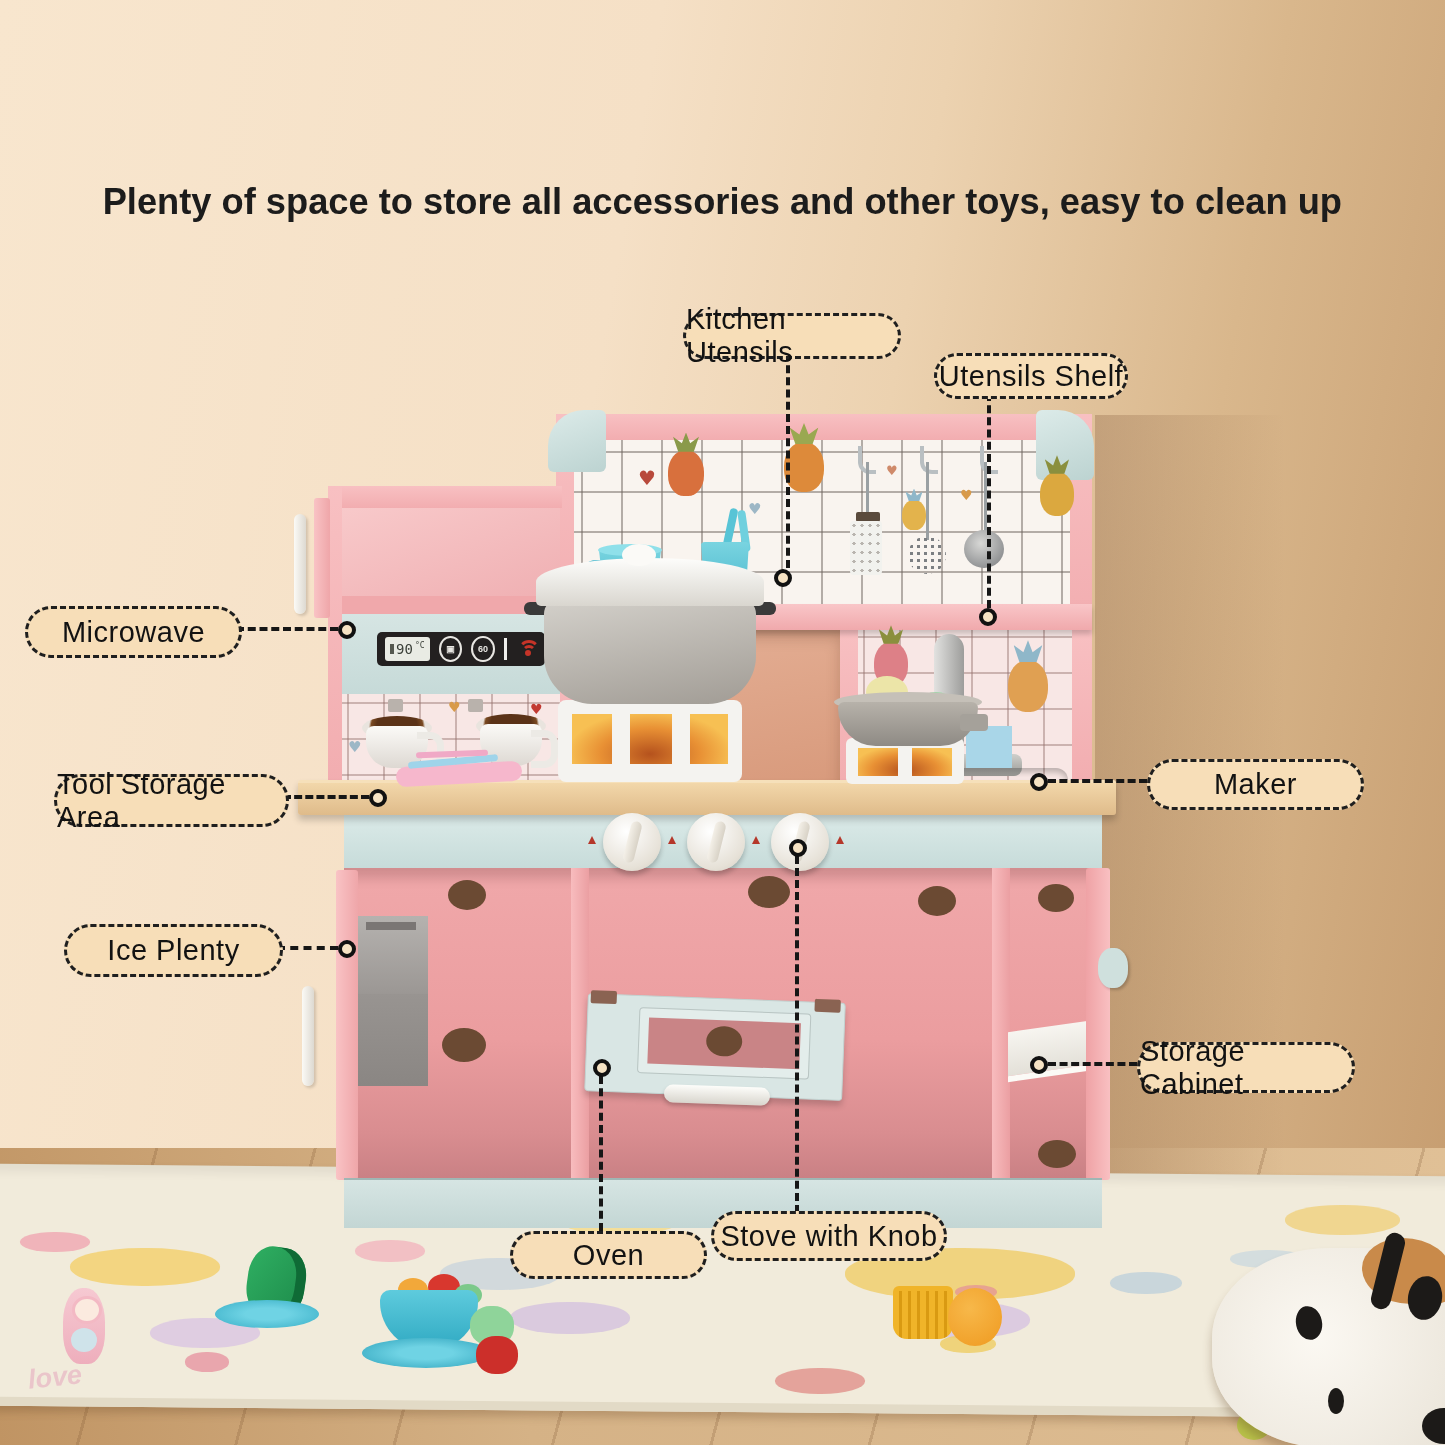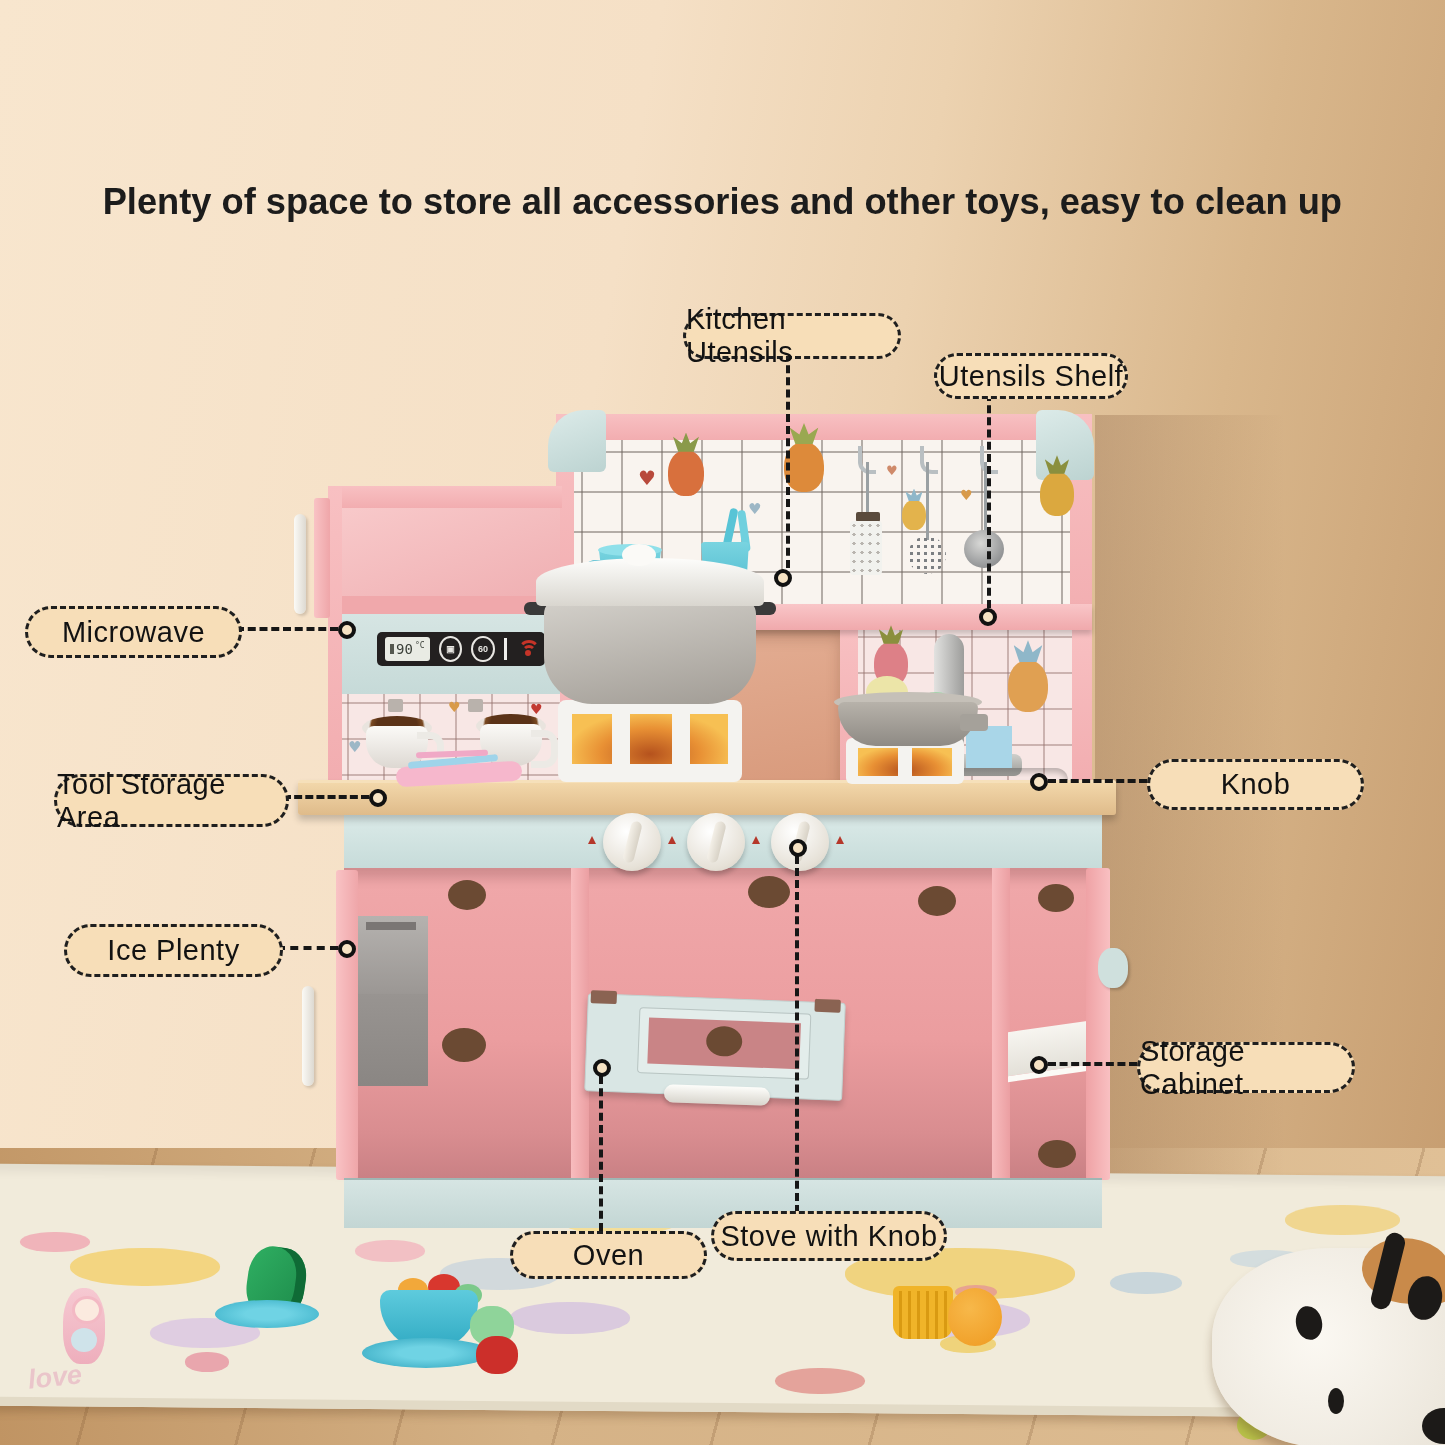--- a/index.html
+++ b/index.html
@@ -349,21 +349,21 @@
     <div class="dot" style="left:979px;top:608px"></div>
 
     <div class="pill" style="left:25px;top:606px;width:211px;height:46px">Microwave</div>
     <div class="hline" style="left:236px;top:627px;width:102px"></div>
     <div class="dot" style="left:338px;top:621px"></div>
 
     <div class="pill" style="left:54px;top:774px;width:229px;height:47px">Tool Storage Area</div>
     <div class="hline" style="left:283px;top:795px;width:86px"></div>
     <div class="dot" style="left:369px;top:789px"></div>
 
-    <div class="pill" style="left:1147px;top:759px;width:211px;height:45px">Knob</div>
+    <div class="pill" style="left:1147px;top:759px;width:211px;height:45px">Maker</div>
     <div class="hline" style="left:1048px;top:779px;width:99px"></div>
     <div class="dot" style="left:1030px;top:773px"></div>
 
     <div class="pill" style="left:64px;top:924px;width:213px;height:47px">Ice Plenty</div>
     <div class="hline" style="left:277px;top:946px;width:61px"></div>
     <div class="dot" style="left:338px;top:940px"></div>
 
     <div class="pill" style="left:1137px;top:1042px;width:212px;height:45px">Storage Cabinet</div>
     <div class="hline" style="left:1048px;top:1062px;width:89px"></div>
     <div class="dot" style="left:1030px;top:1056px"></div>

